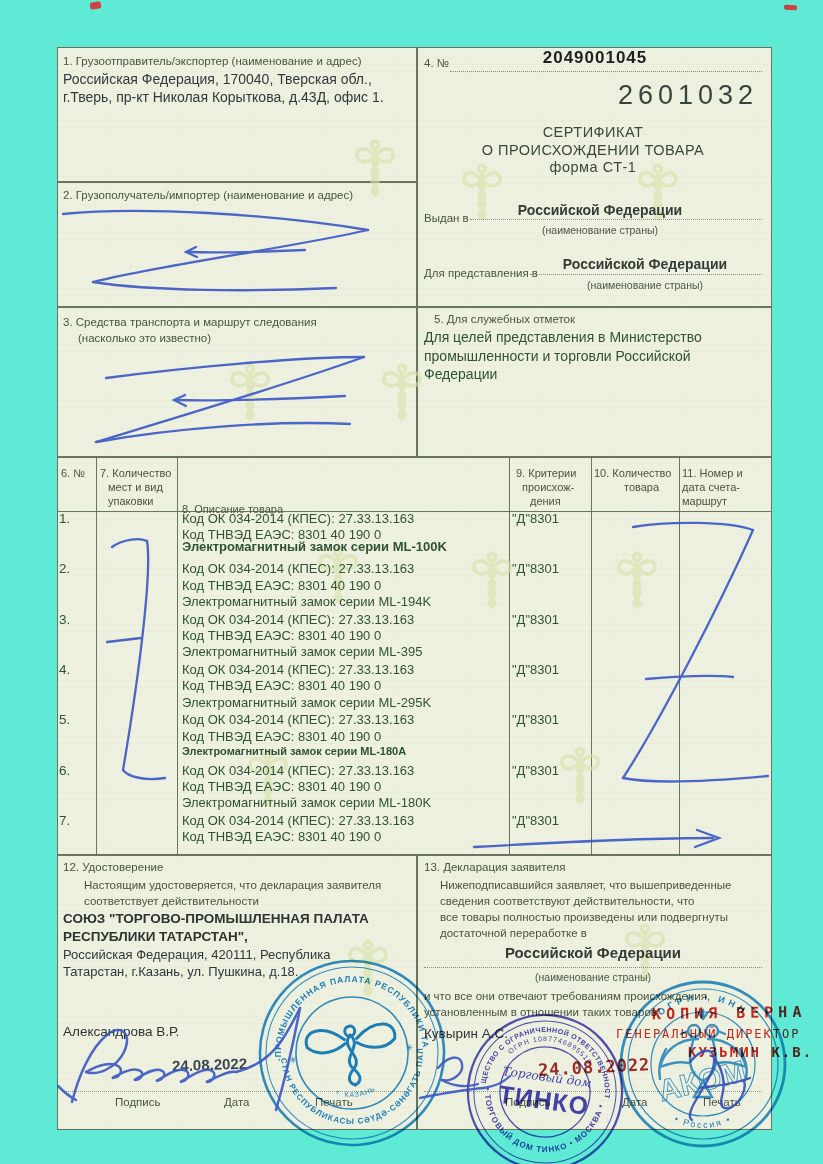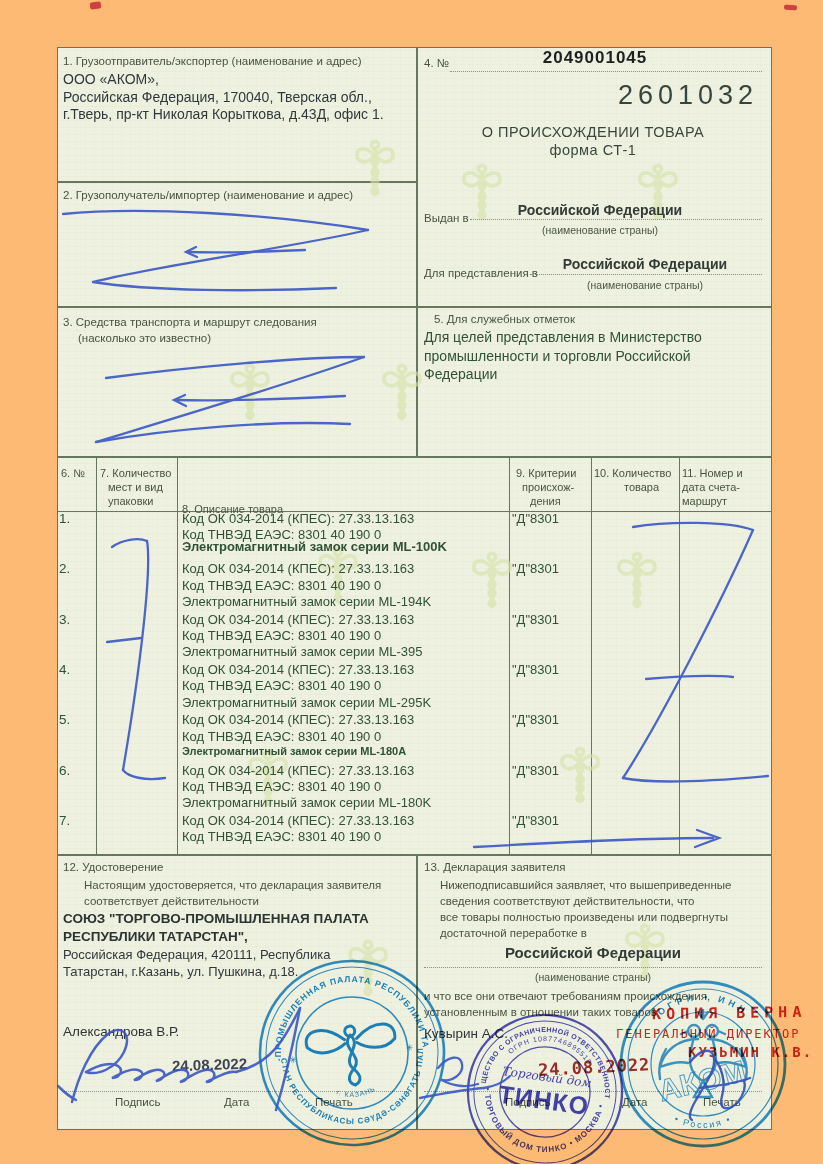--- a/index.html
+++ b/index.html
@@ -1,17 +1,17 @@
 <!DOCTYPE html>
 <html><head>
 <meta charset="utf-8">
 <style>
   html,body{margin:0;padding:0;}
   body{background:#e9e9e7;font-family:"Liberation Sans",sans-serif;}
-  .page{position:relative;width:823px;height:1164px;background:#fdba74;overflow:hidden;margin:0 auto;}
+  .page{position:relative;width:823px;height:1164px;background:#5eead4;overflow:hidden;margin:0 auto;}
   .cert{position:absolute;left:57px;top:47px;width:713px;height:1081px;
         border:1.5px solid #64745e;
         background:
           repeating-linear-gradient(0deg, rgba(140,170,120,.05) 0 1px, transparent 1px 7px),
           repeating-linear-gradient(90deg, rgba(140,170,120,.04) 0 1px, transparent 1px 9px),
           #eef1e0;}
   .t{position:absolute;white-space:nowrap;color:#333;font-family:"Liberation Sans",sans-serif;}
   .lbl{font-size:11.5px;color:#48543f;}
   .cnt{font-size:14px;color:#30383b;}
   .grn{color:#2f5135;}
@@ -95,27 +95,28 @@
         </svg></div>
       <div class="wm" style="left: 346px; top: 935px; width: 44px; height: 66px;"><svg width="44" height="66" viewBox="0 0 40 60">
           <use href="#caduceus"></use>
         </svg></div>
       <div class="wm" style="left: 623px; top: 919px; width: 44px; height: 66px;"><svg width="44" height="66" viewBox="0 0 40 60">
           <use href="#caduceus"></use>
         </svg></div>
     </div>
 
   <div class="t lbl" style="left:63px;top:55px">1. Грузоотправитель/экспортер  (наименование и адрес)</div>
-  <div class="t cnt" style="left:63px;top:71px;line-height:17.5px;white-space:pre"><div>ООО «АКОМ»,</div><div>Российская Федерация, 170040, Тверская обл.,</div><div>г.Тверь, пр-кт Николая Корыткова, д.43Д, офис 1.</div></div>
+  <div class="t cnt" style="left:63px;top:71px;line-height:17.5px;white-space:pre"><div>Российская Федерация, 170040, Тверская обл.,</div><div>г.Тверь, пр-кт Николая Корыткова, д.43Д, офис 1.</div></div>
 
   <div class="t lbl" style="left:424px;top:57px">4. №</div>
   <div class="t b" style="left:430px;top:48px;width:330px;text-align:center;font-size:17px;letter-spacing:1px;color:#1d2020">2049001045</div>
   <div class="dotted" style="left:450px;top:71px;width:312px"></div>
   <div class="t mono" style="left:618px;top:80px;font-size:27px;letter-spacing:5px;color:#36443d">2601032</div>
   <div class="t" style="left:424px;top:124px;width:338px;text-align:center;font-size:14.5px;letter-spacing:.5px;color:#39463c;line-height:17.5px">
+      <div>СЕРТИФИКАТ</div>
       <div>О ПРОИСХОЖДЕНИИ ТОВАРА</div>
       <div>форма СТ-1</div>
     </div>
 
   <div class="t b" style="left:470px;top:202px;width:260px;text-align:center;font-size:14px;color:#333b36">Российской Федерации</div>
   <div class="t lbl" style="left:424px;top:212px">Выдан в</div>
   <div class="dotted" style="left:470px;top:219px;width:292px"></div>
   <div class="t cap" style="left:470px;top:224px;width:260px;text-align:center">(наименование страны)</div>
 
   <div class="t b" style="left:530px;top:256px;width:230px;text-align:center;font-size:14px;color:#333b36">Российской Федерации</div>

